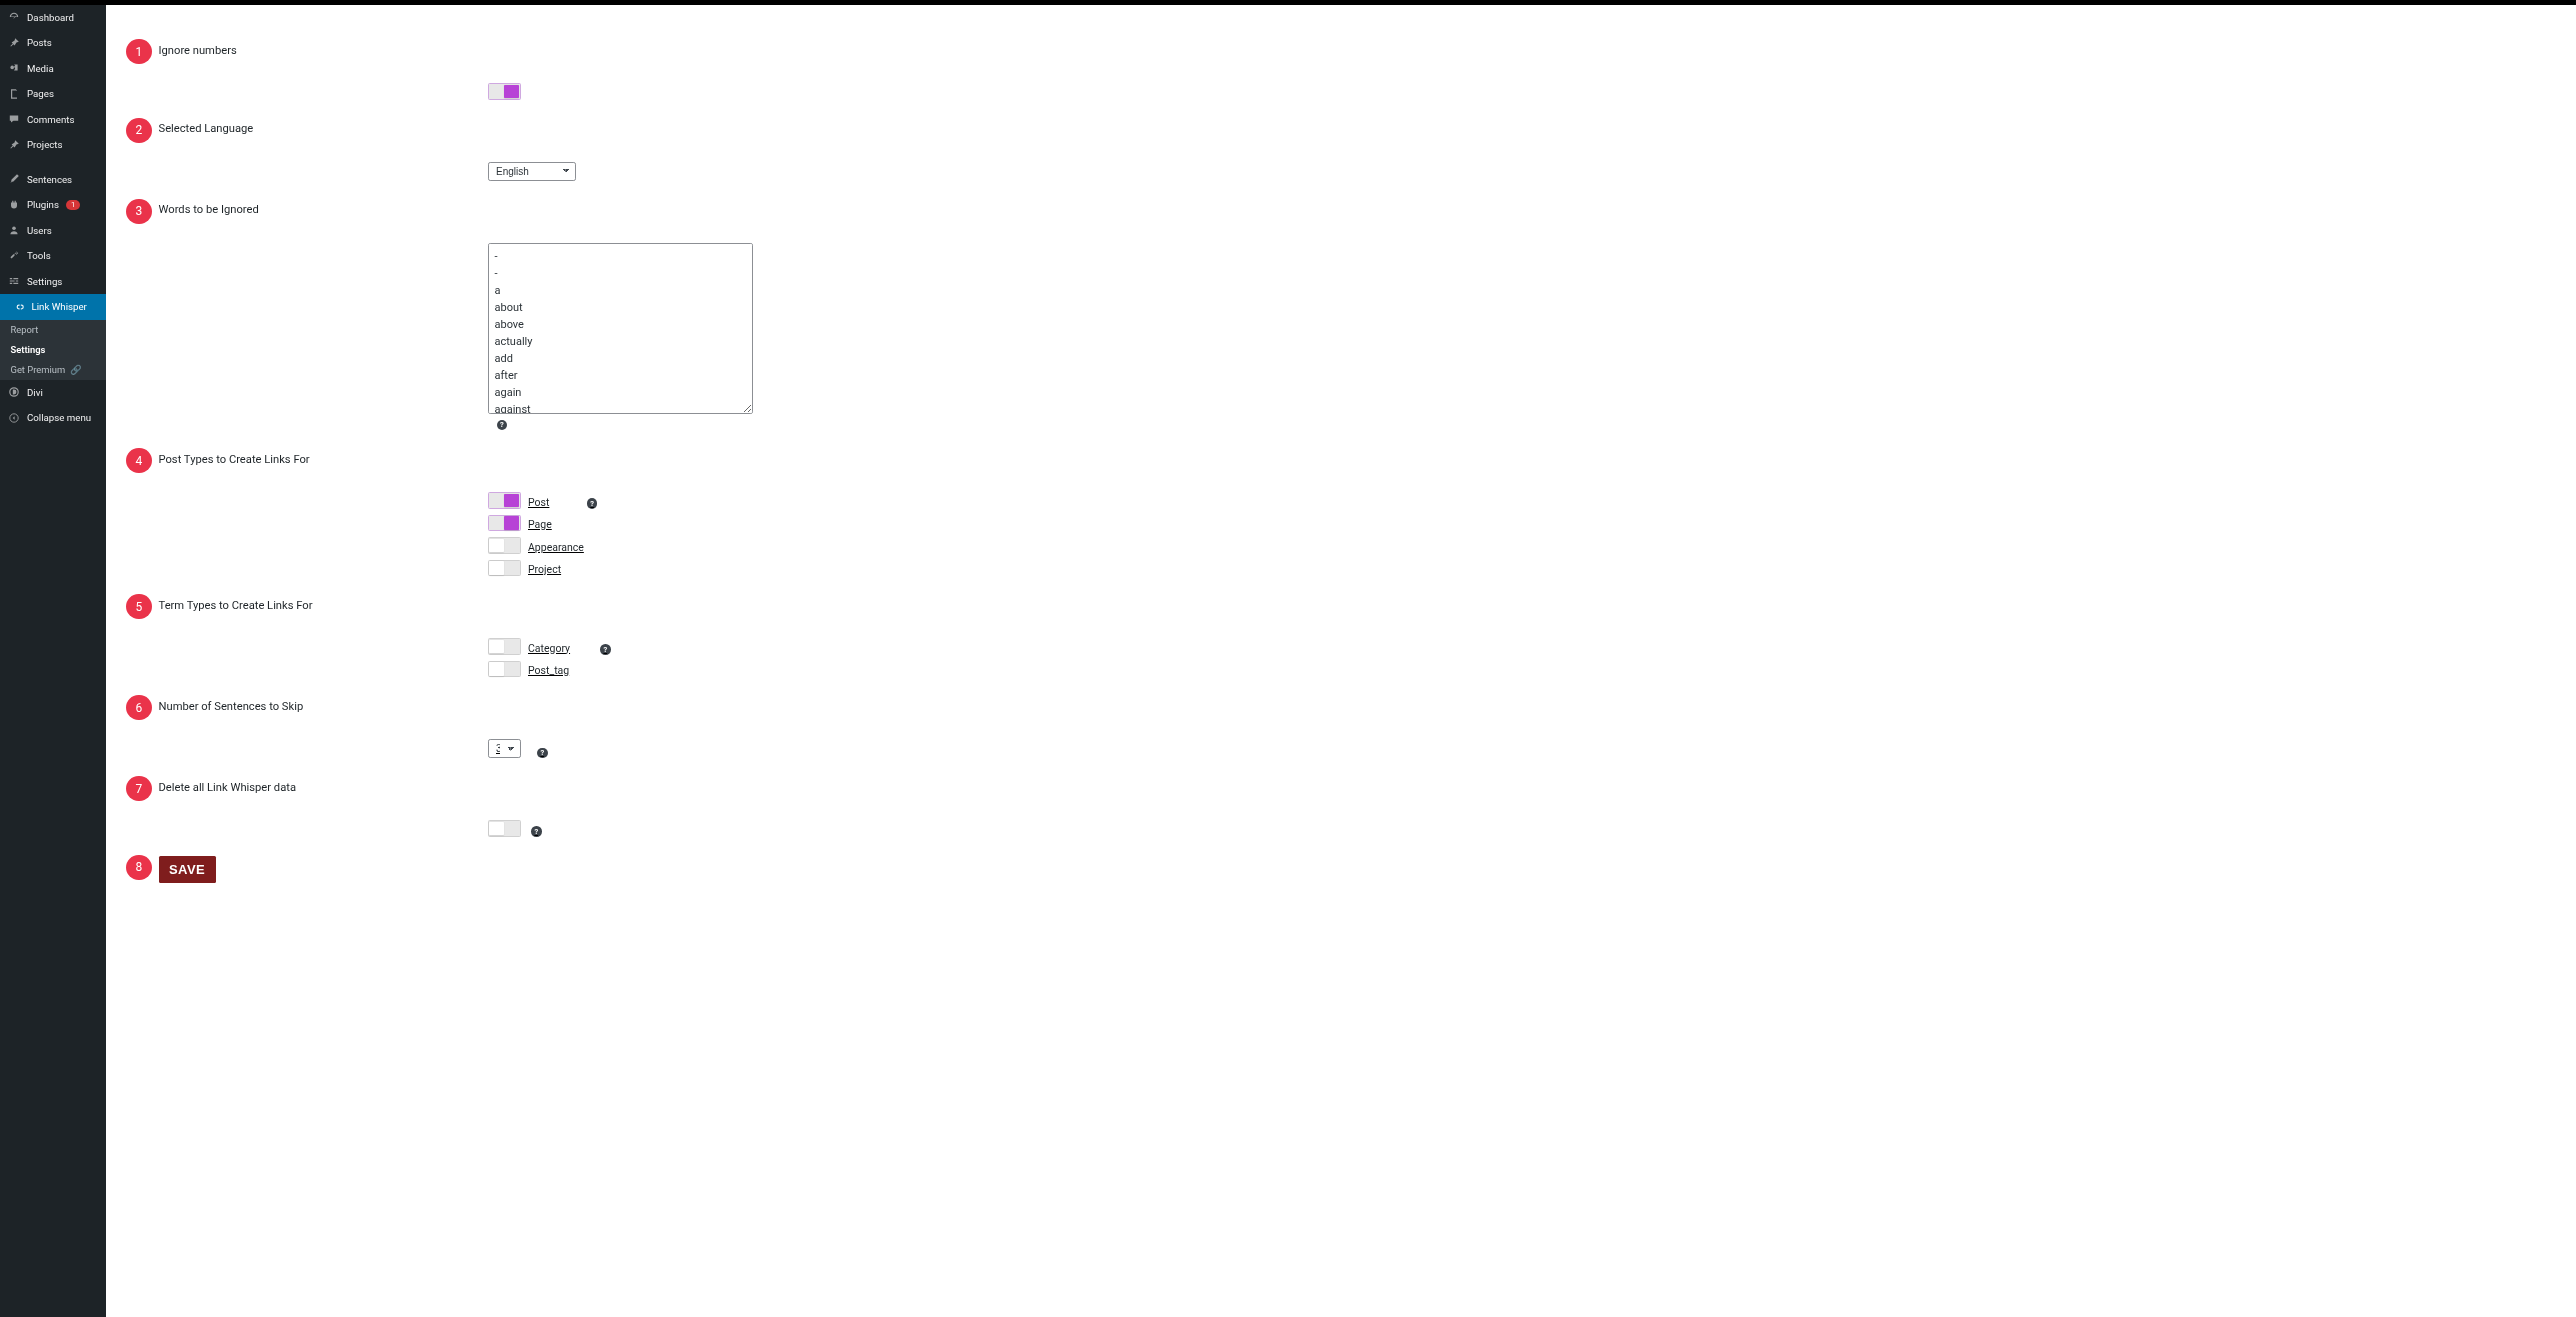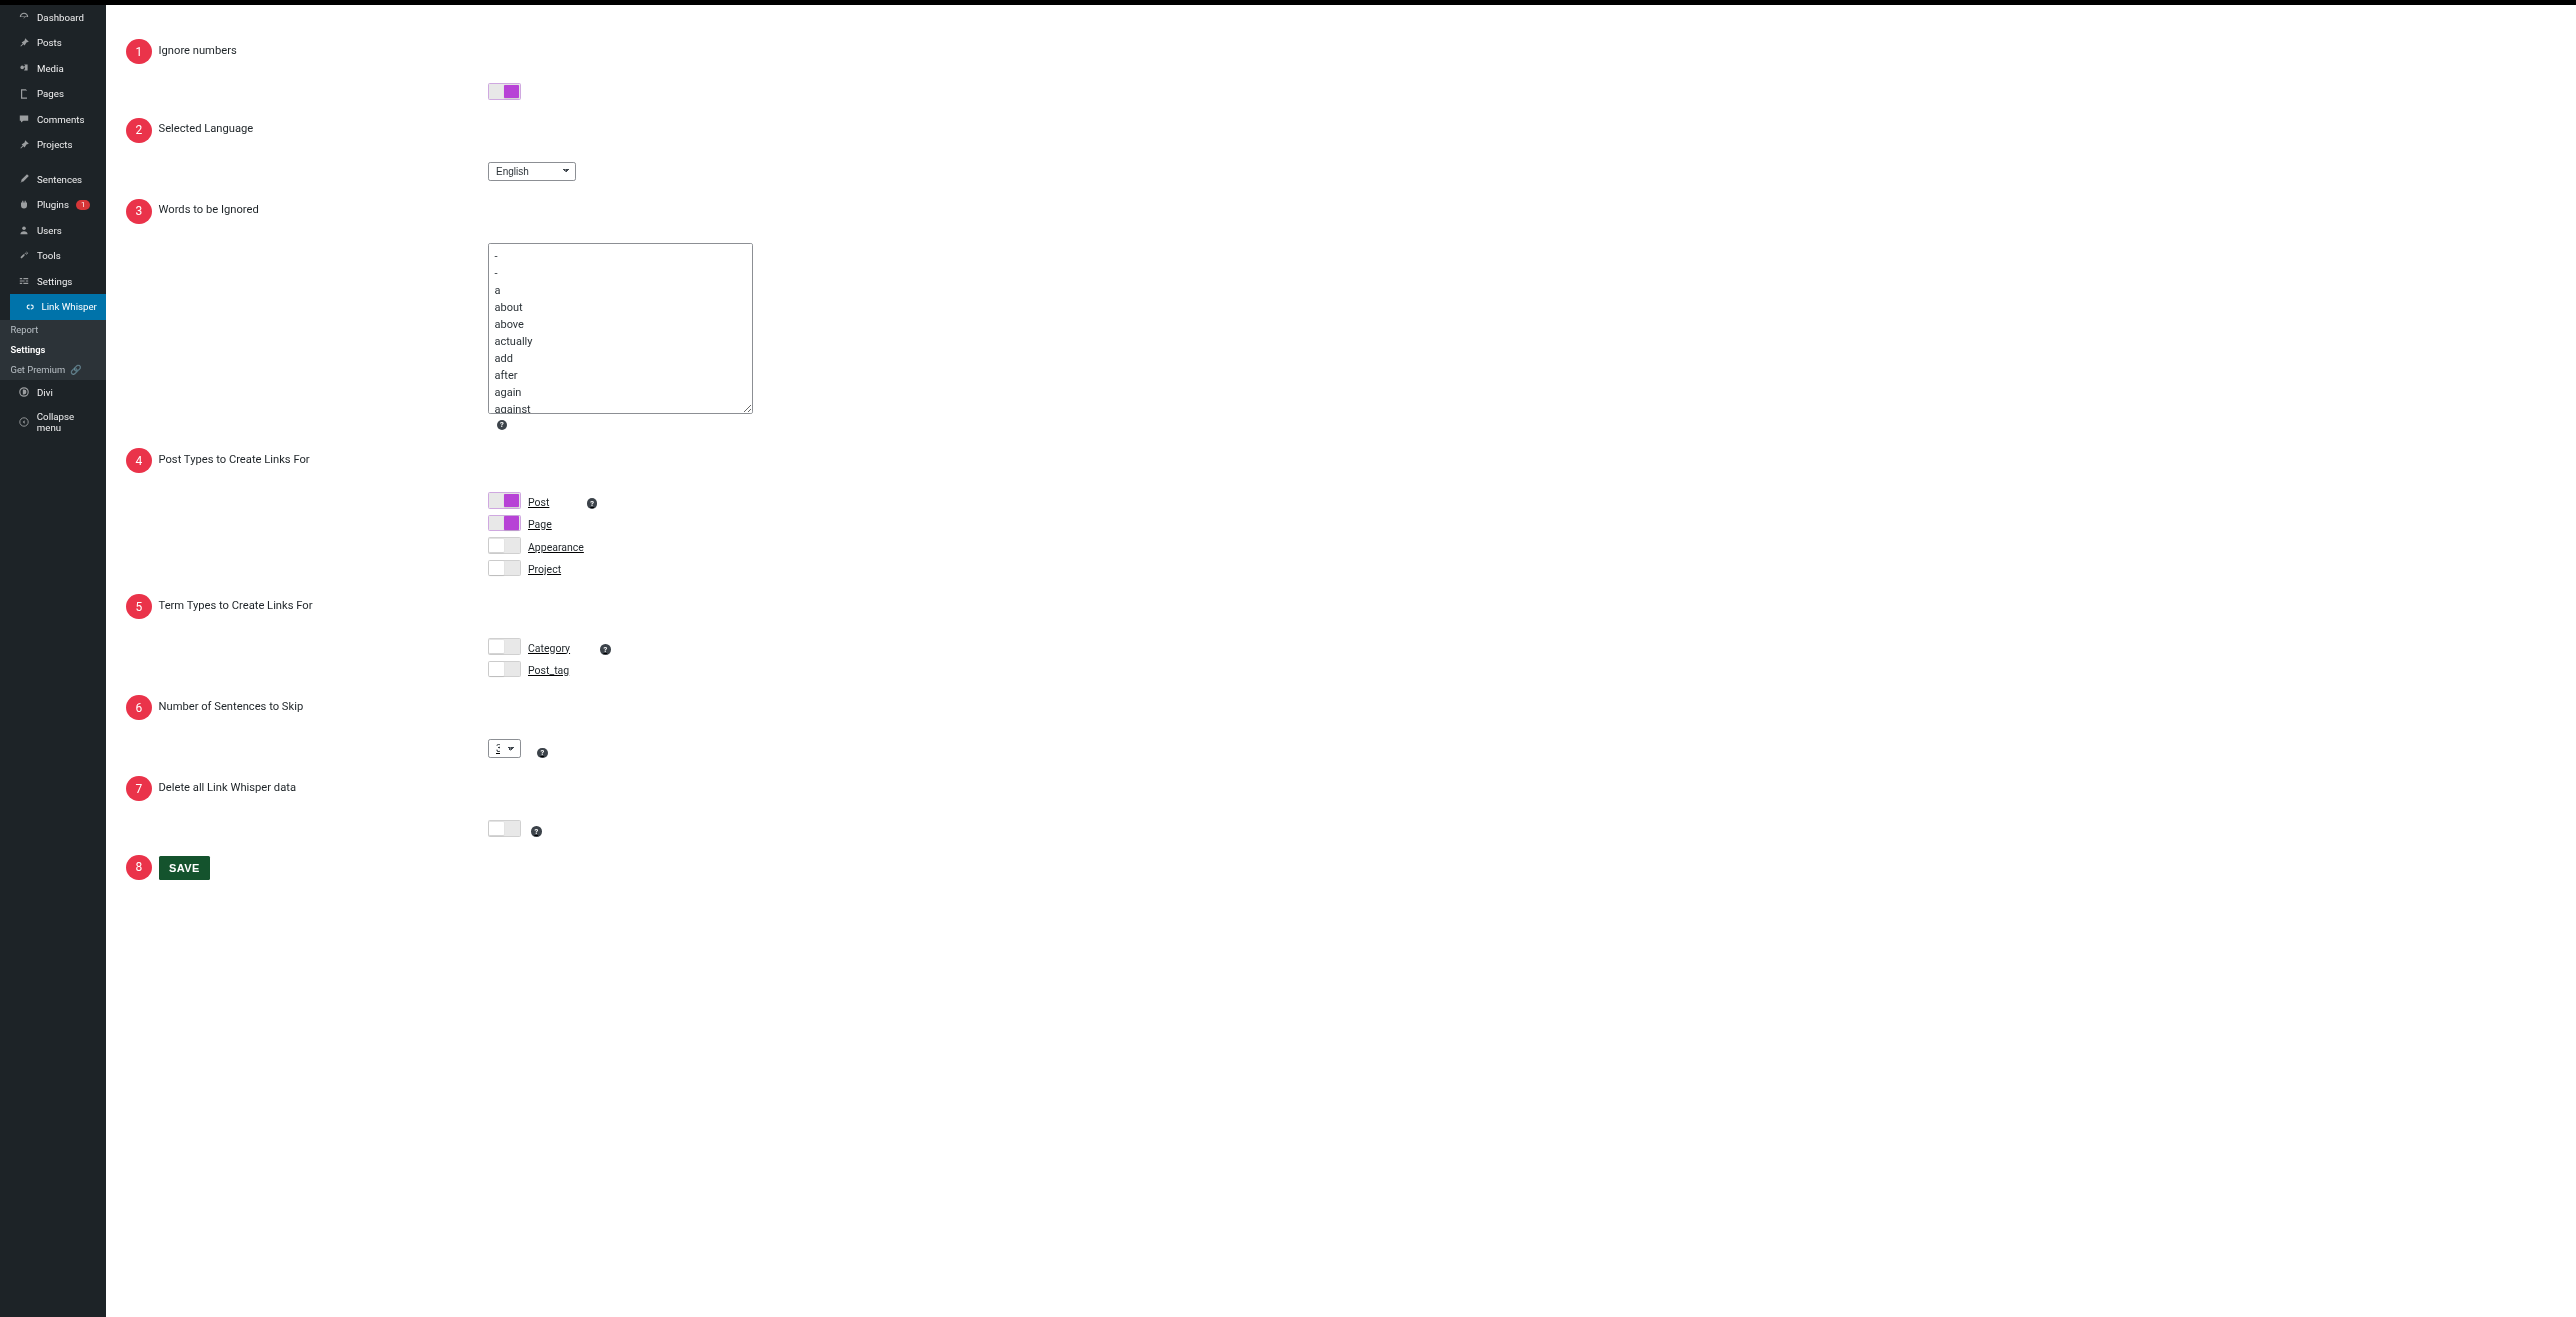--- a/index.html
+++ b/index.html
@@ -1,21 +1,21 @@
 <!DOCTYPE html>
 <html style="font-size:12px"><head>
 <meta charset="utf-8">
 <style>
 * { box-sizing: border-box; margin: 0; padding: 0; }
 body { font-family: -apple-system, BlinkMacSystemFont, "Segoe UI", Roboto, sans-serif; background: #f0f0f1; }
 .topbar { height: 4.5px; background: #000; }
 .wrap { display: flex; min-height: calc(100vh - 4.5px); }
 
 .sidebar { width: 106px; background: #1d2327; color: #fff; font-size: 9.7px; flex-shrink: 0; position: relative; }
-.side-item { display: flex; align-items: center; padding: 6px 6px 6px 7.5px; gap: 6px; color: #f0f0f1; cursor: pointer; margin-left: 10px; }
+.side-item { display: flex; align-items: center; padding: 6px 6px 6px 7.5px; gap: 6px; color: #f0f0f1; cursor: pointer; }
 .side-item .icon { width: 13.5px; height: 13.5px; display: flex; align-items: center; justify-content: center; opacity: 0.6; }
 .side-item.active { background: #0073aa; color: #fff; padding-left: 12px; }
 .side-item.active .icon { opacity: 0.9; }
 .side-item.active::after { content: ""; position: absolute; right: -6px; border: 6px solid transparent; border-right-color: #fff; }
 .side-item .badge { background: #d63638; color:#fff; border-radius: 6.7px; font-size: 7.5px; padding: 0.7px 4.5px; margin-left: 1.5px; }
 .side-sep { height: 9px; }
 .sub-items { background: #2c3338; }
 .sub-item { padding: 4.5px 6px 4.5px 10.5px; color: rgba(240,246,252,.7); font-size: 9.4px; cursor: pointer; }
 .sub-item.current { color: #fff; font-weight: 600; }
 .sub-item .link-icon { margin-left: 3px; opacity: .8; }
@@ -37,21 +37,21 @@
 
 select.wp-select { appearance: none; background: #fff; border: 0.7px solid #8c8f94; border-radius: 2.2px; padding: 3px 19.5px 3px 7.5px; font-size: 10px; color: #2c3338; background-image: linear-gradient(45deg, transparent 50%, #3c434a 50%), linear-gradient(-45deg, transparent 50%, #3c434a 50%); background-position: right 9px top 52%, right 5.2px top 52%; background-size: 3.7px 3.7px, 3.7px 3.7px; background-repeat: no-repeat; }
 select.wp-select.lang { width: 88px; }
 select.wp-select.small { width: 33px; }
 
 .ta { width: 265px; height: 171px; border: 0.7px solid #8c8f94; border-radius: 2.2px; resize: both; font-size: 11px; font-family: inherit; padding: 4.5px 6px; line-height: 1.55; color: #2c3338; }
 .help-icon { width: 10.5px; height: 10.5px; border-radius: 50%; background: #3c434a; color: #fff; font-size: 7.5px; display: inline-flex; align-items: center; justify-content: center; font-weight: 700; margin-left: 9px; flex-shrink: 0; }
 
 .help-holder { display: flex; align-items: flex-start; }
 
-.save-btn { background: #14532d; color: #fff; border: none; padding: 6px 10.5px; font-size: 11px; font-weight: 600; letter-spacing: 0.4px; cursor: pointer; border-radius: 1.5px; }
+.save-btn { background: #7f1d1d; color: #fff; border: none; padding: 6px 10.5px; font-size: 13px; font-weight: 600; letter-spacing: 0.4px; cursor: pointer; border-radius: 1.5px; }
 </style>
 </head>
 <body>
 
 <div class="topbar"></div>
 <div class="wrap">
   <div class="sidebar">
 
     <div class="side-item">
       <span class="icon">

